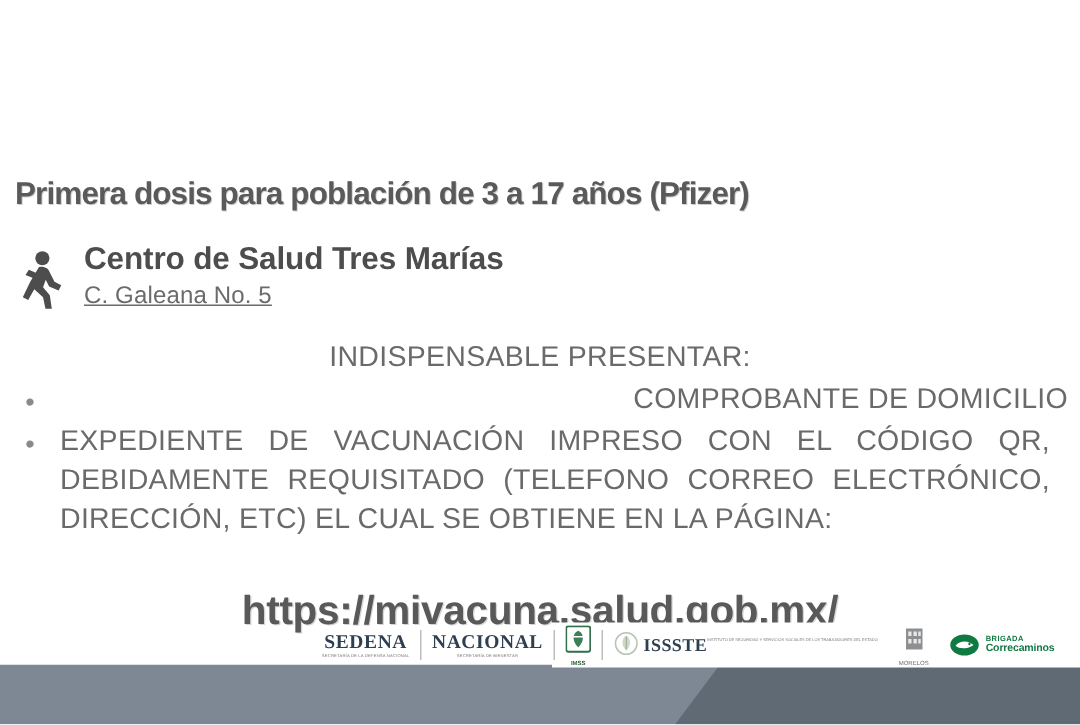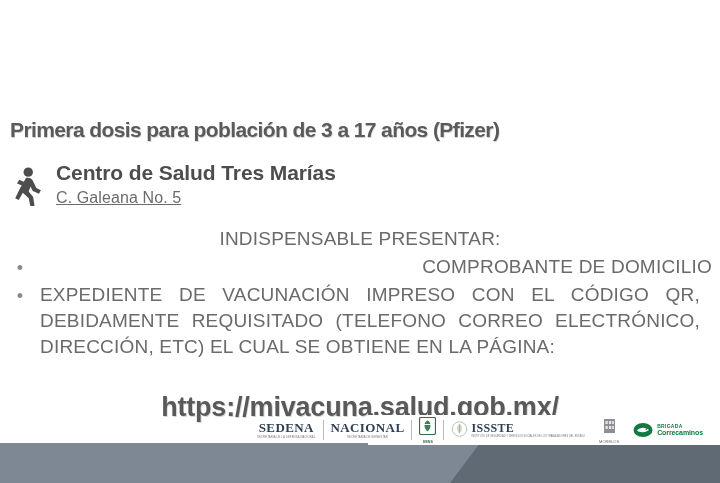--- a/index.html
+++ b/index.html
@@ -267,21 +267,21 @@
     align-items: center;
     gap: 3px;
   }
   .emblem-box {
     width: 17px;
     height: 22px;
     display: block;
   }
   .issste-text {
     display: flex;
-    flex-direction: column;
+    flex-direction: row;
     line-height: 1;
   }
   .issste-text .big {
     font-family: "Liberation Serif", serif;
     font-size: 12px;
     font-weight: bold;
     color: #2f3f52;
     letter-spacing: 0.3px;
   }
   .issste-text .tiny {

